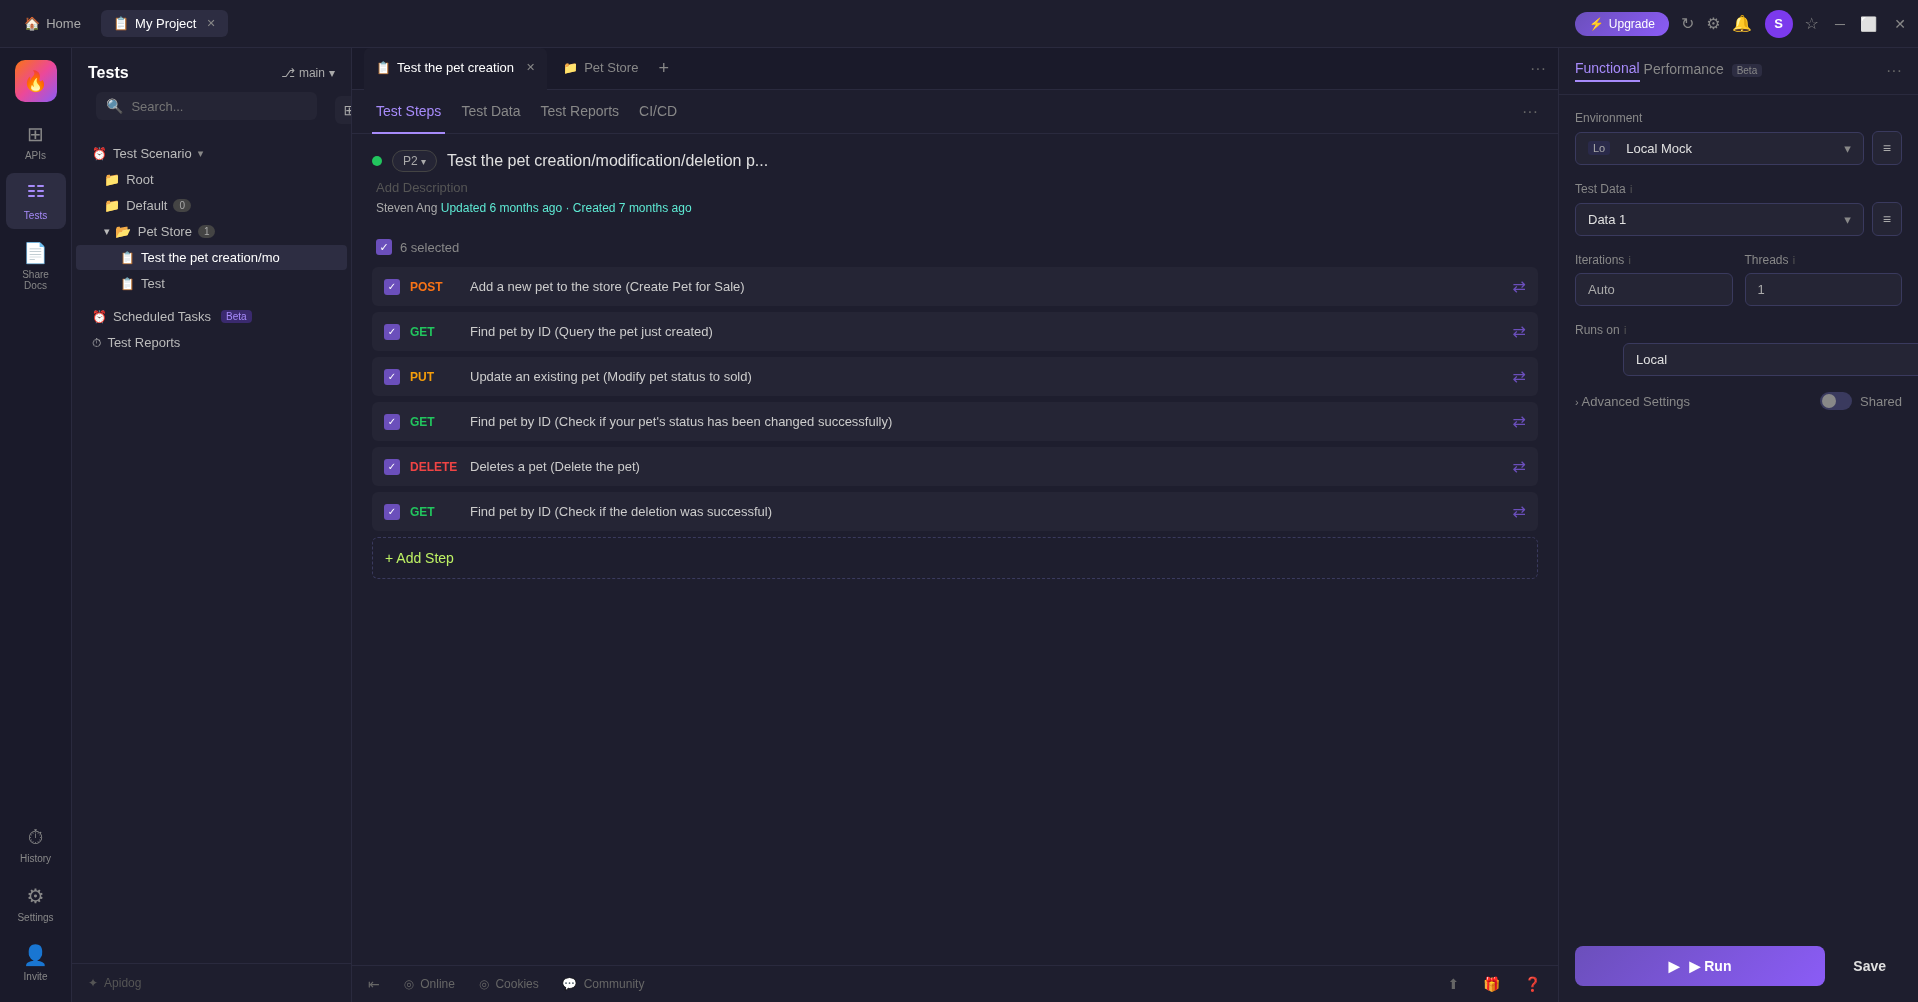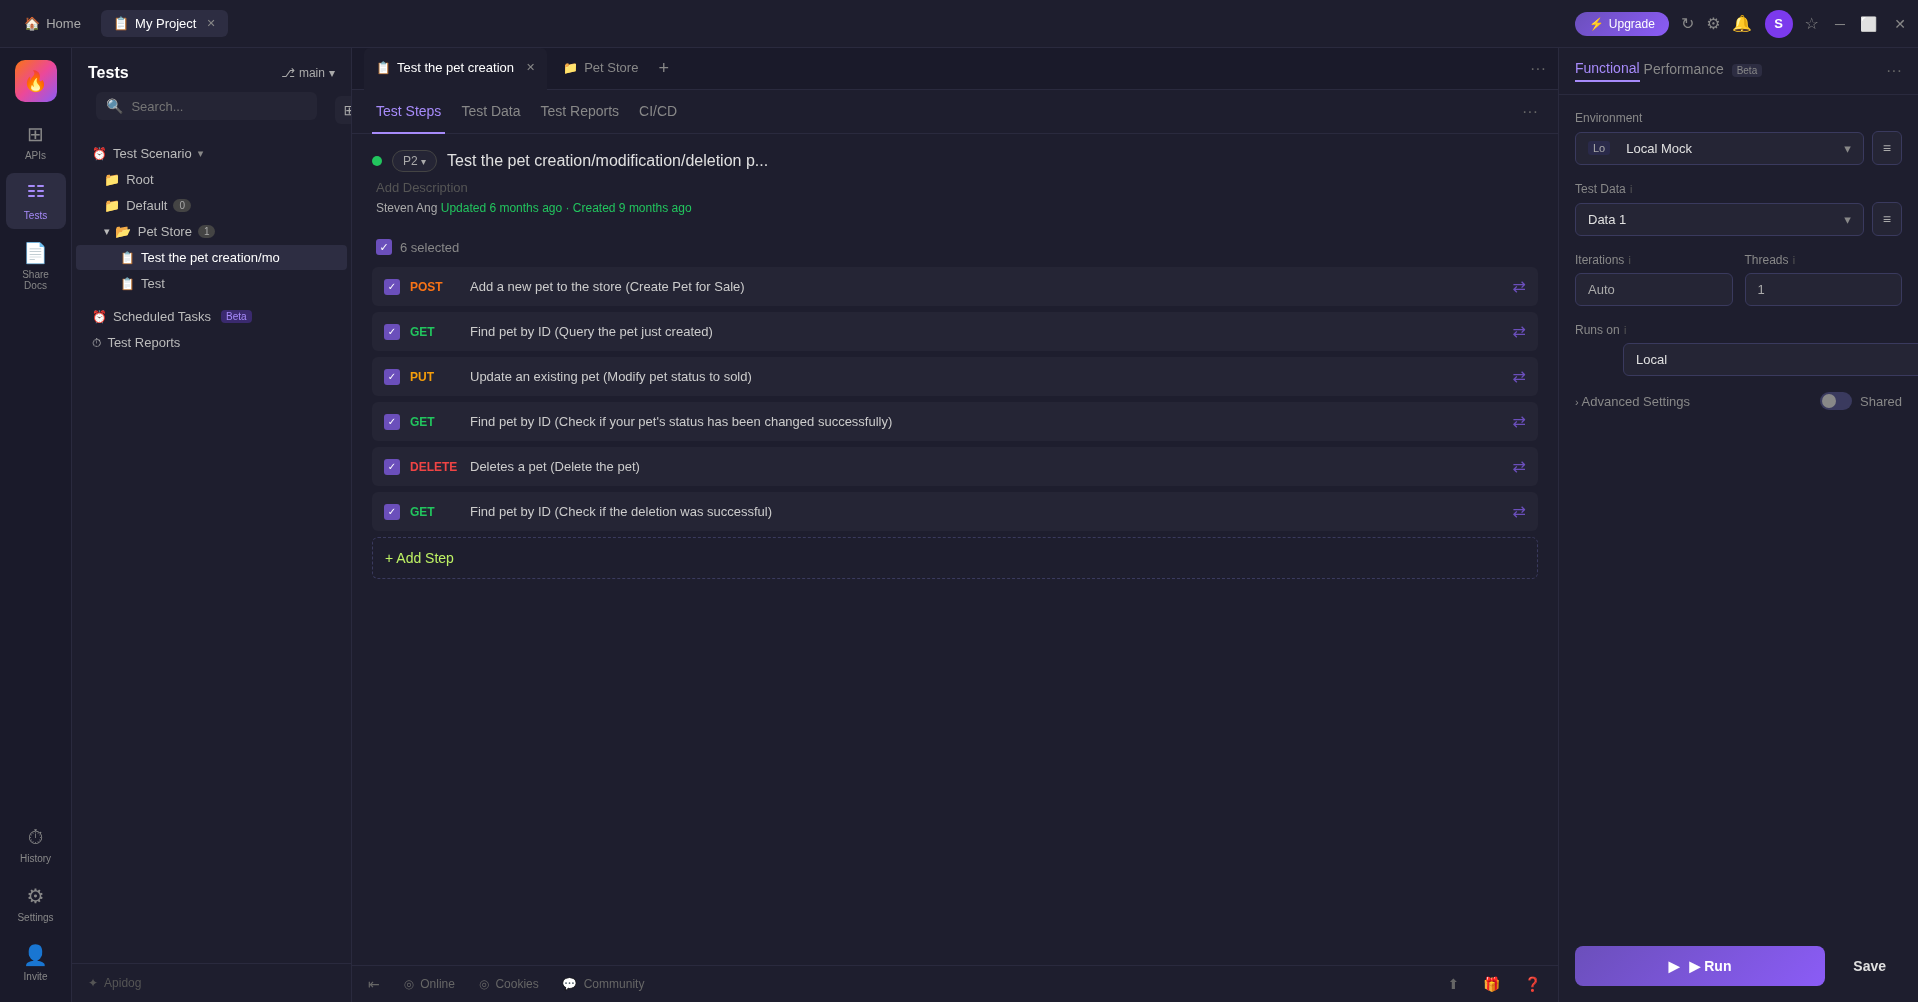--- a/index.html
+++ b/index.html
@@ -331,21 +331,21 @@
       color: #555;
       font-size: 13px;
       cursor: pointer;
       padding: 0 4px;
     }
     .test-meta {
       color: #666;
       font-size: 12px;
       padding: 0 4px;
     }
-    .test-meta span { color: #22c55e; }
+    .test-meta span { color: #5eead4; }
 
     .steps-area {
       flex: 1;
       overflow-y: auto;
       padding: 8px 20px;
     }
     .selected-count {
       display: flex;
       align-items: center;
       gap: 8px;
@@ -825,21 +825,21 @@
         </button>
         <input class="test-title-input" type="text" value="Test the pet creation/modification/deletion p..." style="">
       </div>
       <div class="add-desc">
         <span>Add Description</span>
       </div>
       <div class="test-meta" style="margin-top:6px;">
         <span style="color:#aaa;">Steven Ang</span>
         <span>Updated 6 months ago</span>
         <span> · </span>
-        <span>Created 9 months ago</span>
+        <span>Created 7 months ago</span>
       </div>
     </div>
 
     <div class="steps-area">
       <div class="selected-count">
         <div class="check-all">✓</div>
         <span>6 selected</span>
       </div>
 
       <div class="step-row">

